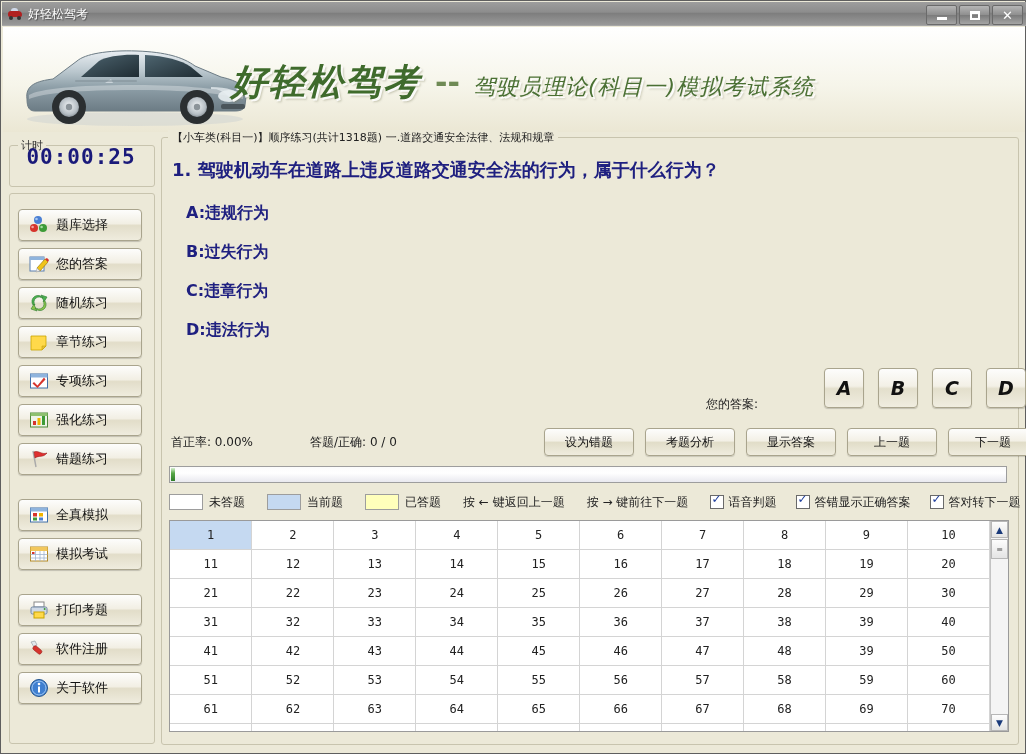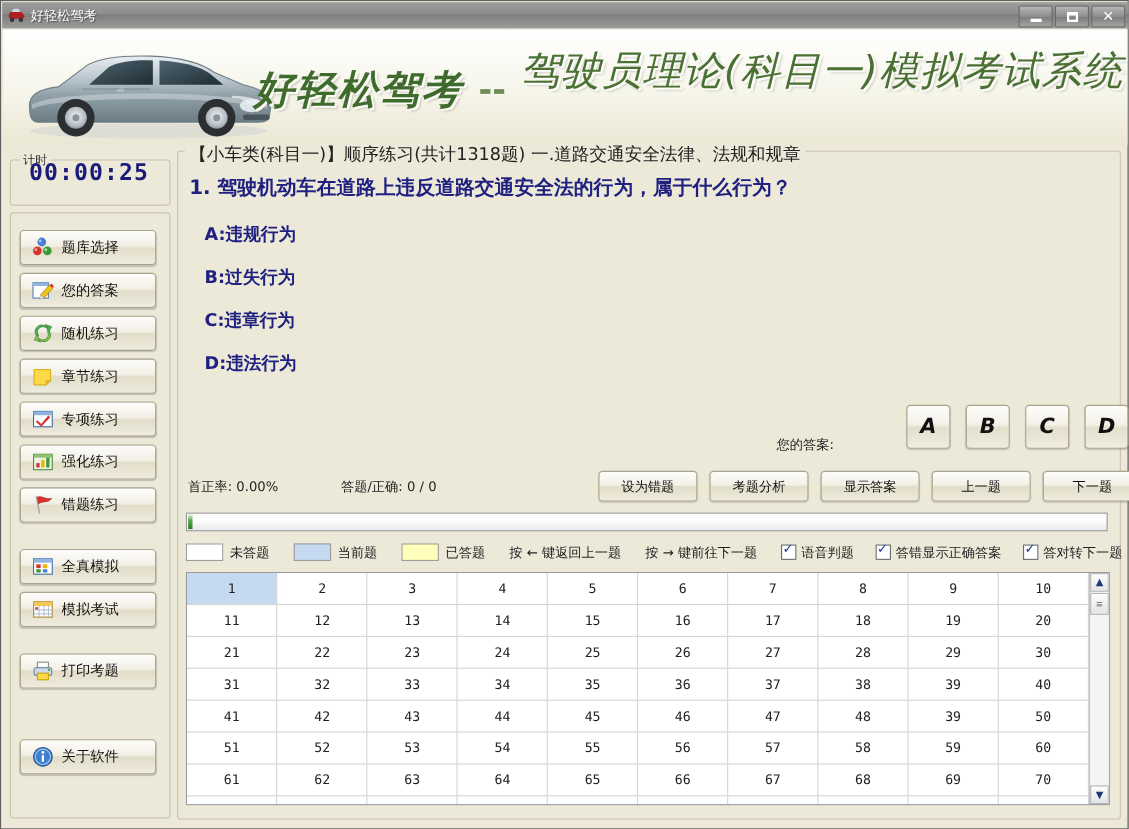--- a/index.html
+++ b/index.html
@@ -82,22 +82,22 @@
     position: absolute; left: 228px; top: 55px;
     font-size: 36px; font-weight: bold; font-style: italic;
     color: #3f6b2c;
     letter-spacing: 2px;
     text-shadow: 2px 2px 0 rgba(255,255,255,.9), 3px 3px 2px rgba(120,120,90,.35);
     font-family: "DejaVu Sans", "Liberation Sans", sans-serif;
     white-space: nowrap;
     transform: translateY(-50%);
   }
   .banner-sub {
-    position: absolute; left: 470px; top: 38px;
-    font-size: 36px; font-style: italic;
+    position: absolute; left: 470px; top: 60px;
+    font-size: 22px; font-style: italic;
     color: #4a7034;
     letter-spacing: 1px;
     text-shadow: 2px 2px 0 rgba(255,255,255,.9), 3px 3px 2px rgba(120,120,90,.3);
     font-family: "DejaVu Sans", "Liberation Sans", sans-serif;
     white-space: nowrap;
     transform: translateY(-50%);
   }
   .banner-dash {
     position: absolute; left: 432px; top: 55px;
     font-size: 30px; color: #6f8a55; font-weight: bold;
@@ -151,21 +151,21 @@
   .right-col {
     position: absolute; left: 160px; top: 136px;
     width: 858px; height: 608px;
     border: 1px solid #c8c4ae;
     border-radius: 3px;
     box-sizing: border-box;
   }
   .qheader {
     position: absolute; left: 6px; top: -8px;
     background: #ece9d8; padding: 0 4px;
-    font-size: 16px; color: #222; white-space: nowrap;
+    font-size: 11px; color: #222; white-space: nowrap;
   }
   .qtext {
     position: absolute; left: 10px; top: 20px;
     font-size: 18px; font-weight: bold; color: #1f2080;
     white-space: nowrap;
   }
   .opt {
     position: absolute; left: 24px;
     font-size: 16px; font-weight: bold; color: #1f2080;
     white-space: nowrap;
@@ -483,20 +483,29 @@
         <svg width="20" height="20" viewBox="0 0 20 20">
           <rect x="5" y="2" width="10" height="5" fill="#fff" stroke="#888"></rect>
           <rect x="2" y="7" width="16" height="7" rx="1.5" fill="#cfd9e6" stroke="#6f86a4"></rect>
           <rect x="5" y="12" width="10" height="6" fill="#ffd94a" stroke="#c9a400"></rect>
           <circle cx="15.6" cy="9" r="1" fill="#3d9b37"></circle>
         </svg>
       </span>
       <span class="lbl">打印考题</span>
     </div>
 
+    <div class="side-btn" style="top:496px">
+      <span class="ico">
+        <svg width="20" height="20" viewBox="0 0 20 20">
+          <path d="M2 3 L6 2 L8 6 L5 8 Z" fill="#e3e8ec" stroke="#8a949b" stroke-width=".6"></path>
+          <rect x="6" y="6" width="10" height="4.5" rx="2" transform="rotate(40 6 6)" fill="#d6342c" stroke="#9b1d1d" stroke-width=".6"></rect>
+        </svg>
+      </span>
+      <span class="lbl">软件注册</span>
+    </div>
 
     <div class="side-btn" style="top:535px">
       <span class="ico">
         <svg width="20" height="20" viewBox="0 0 20 20">
           <circle cx="10" cy="10" r="8.5" fill="#3f7fd0" stroke="#24558f"></circle>
           <circle cx="10" cy="10" r="7" fill="none" stroke="#9ec6f2" stroke-width="1"></circle>
           <rect x="9" y="8.5" width="2" height="6" fill="#fff"></rect>
           <circle cx="10" cy="6" r="1.3" fill="#fff"></circle>
         </svg>
       </span>

